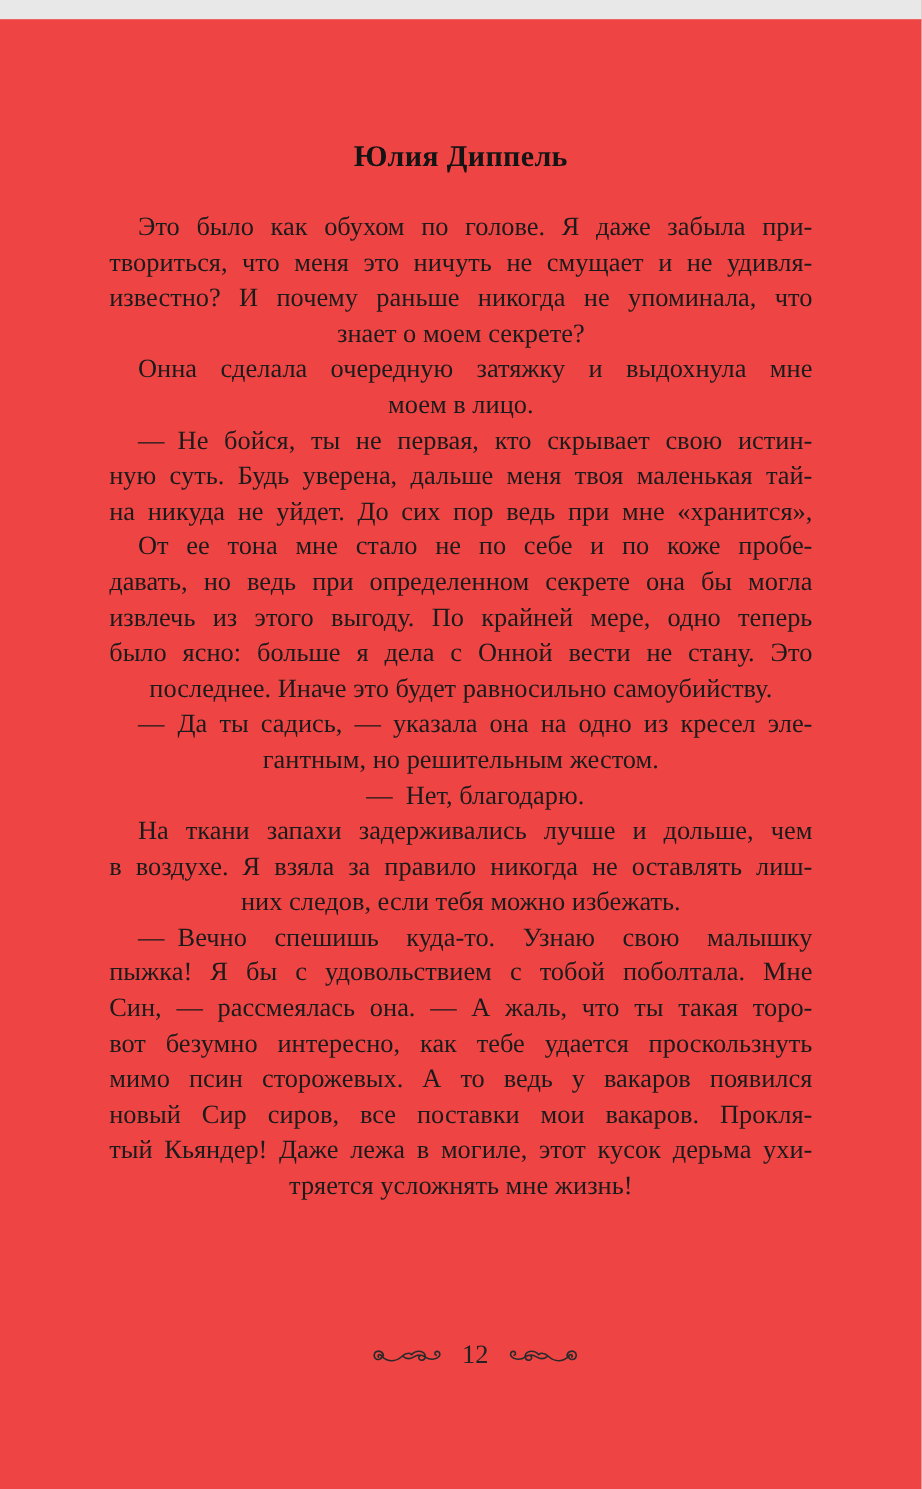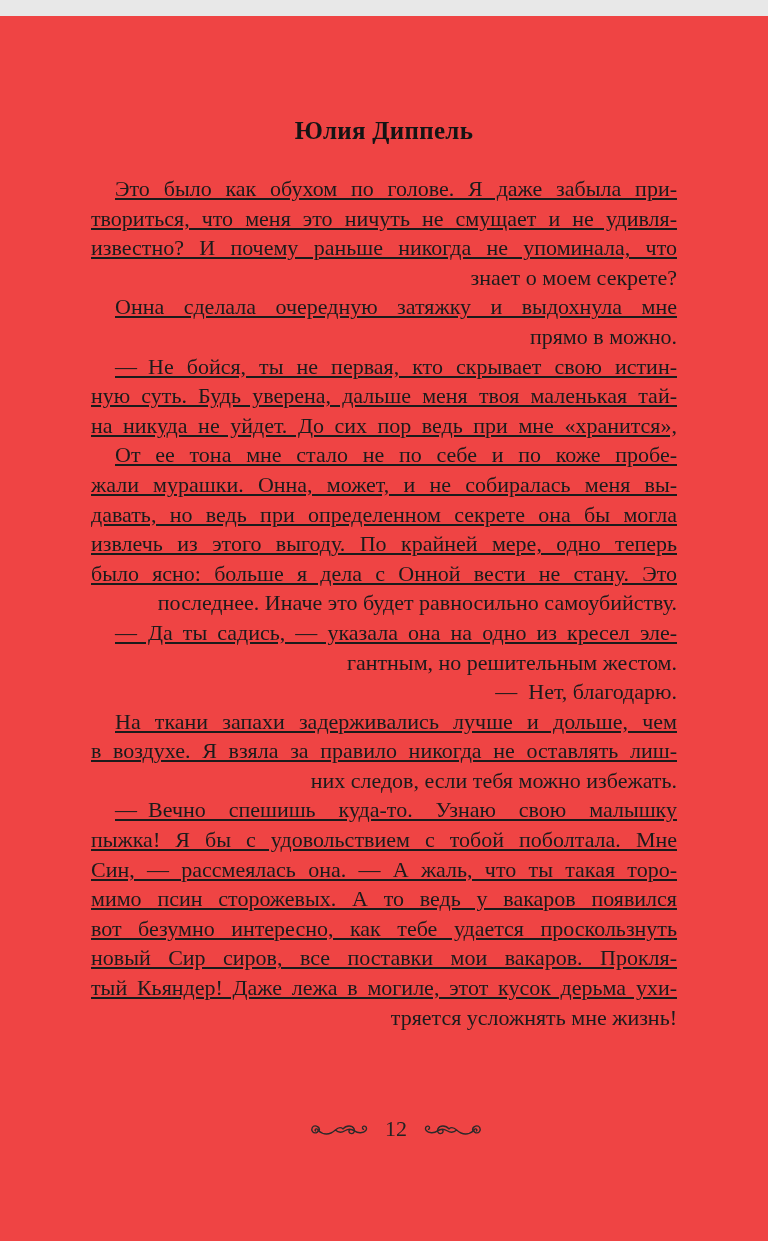--- a/index.html
+++ b/index.html
@@ -32,26 +32,25 @@
     width: 586px;
     font-size: 22px;
     line-height: 29.6px;
     color: #1b1b1b;
   }
   .para { margin: 0; }
   .line {
     height: 29.6px;
     overflow: hidden;
     white-space: normal;
-    text-align: right;
+    text-align: center;
   }
   .line.fill {
     text-align: justify;
     text-align-last: justify;
-    text-decoration: underline;
   }
   .line.first {
     text-indent: 24px;
   }
   .footer {
     position: absolute;
     top: 1096px;
     left: 12px;
     width: 100%;
     height: 36px;
@@ -78,30 +77,29 @@
 
   <div class="body-text" id="body-text">
       <div class="para">
         <div class="line first fill">Это было как обухом по голове. Я даже забыла при-</div>
         <div class="line fill">твориться, что меня это ничуть не смущает и не удивля-</div>
         <div class="line fill">известно? И почему раньше никогда не упоминала, что</div>
         <div class="line">знает о моем секрете?</div>
       </div>
       <div class="para">
         <div class="line first fill">Онна сделала очередную затяжку и выдохнула мне</div>
-        <div class="line">прямо в можно.</div>
+        <div class="line">моем в лицо.</div>
       </div>
       <div class="para">
         <div class="line first fill">— Не бойся, ты не первая, кто скрывает свою истин-</div>
         <div class="line fill">ную суть. Будь уверена, дальше меня твоя маленькая тай-</div>
         <div class="line fill">на никуда не уйдет. До сих пор ведь при мне «хранится»,</div>
       </div>
       <div class="para">
         <div class="line first fill">От ее тона мне стало не по себе и по коже пробе-</div>
-        <div class="line fill">жали мурашки. Онна, может, и не собиралась меня вы-</div>
         <div class="line fill">давать, но ведь при определенном секрете она бы могла</div>
         <div class="line fill">извлечь из этого выгоду. По крайней мере, одно теперь</div>
         <div class="line fill">было ясно: больше я дела с Онной вести не стану. Это</div>
         <div class="line">последнее. Иначе это будет равносильно самоубийству.</div>
       </div>
       <div class="para">
         <div class="line first fill">— Да ты садись, — указала она на одно из кресел эле-</div>
         <div class="line">гантным, но решительным жестом.</div>
       </div>
       <div class="para">
@@ -109,22 +107,22 @@
       </div>
       <div class="para">
         <div class="line first fill">На ткани запахи задерживались лучше и дольше, чем</div>
         <div class="line fill">в воздухе. Я взяла за правило никогда не оставлять лиш-</div>
         <div class="line">них следов, если тебя можно избежать.</div>
       </div>
       <div class="para">
         <div class="line first fill">— Вечно спешишь куда-то. Узнаю свою малышку</div>
         <div class="line fill">пыжка! Я бы с удовольствием с тобой поболтала. Мне</div>
         <div class="line fill">Син, — рассмеялась она. — А жаль, что ты такая торо-</div>
+        <div class="line fill">вот безумно интересно, как тебе удается проскользнуть</div>
         <div class="line fill">мимо псин сторожевых. А то ведь у вакаров появился</div>
-        <div class="line fill">вот безумно интересно, как тебе удается проскользнуть</div>
         <div class="line fill">новый Сир сиров, все поставки мои вакаров. Прокля-</div>
         <div class="line fill">тый Кьяндер! Даже лежа в могиле, этот кусок дерьма ухи-</div>
         <div class="line">тряется усложнять мне жизнь!</div>
       </div>
     </div>
 
   <div class="footer">
     <svg class="flourish" width="62" height="20" viewBox="0 0 66 22" xmlns="http://www.w3.org/2000/svg">
       <path d="M11.5,11
                C11.5,6.5 5.5,5 3.5,8.5

